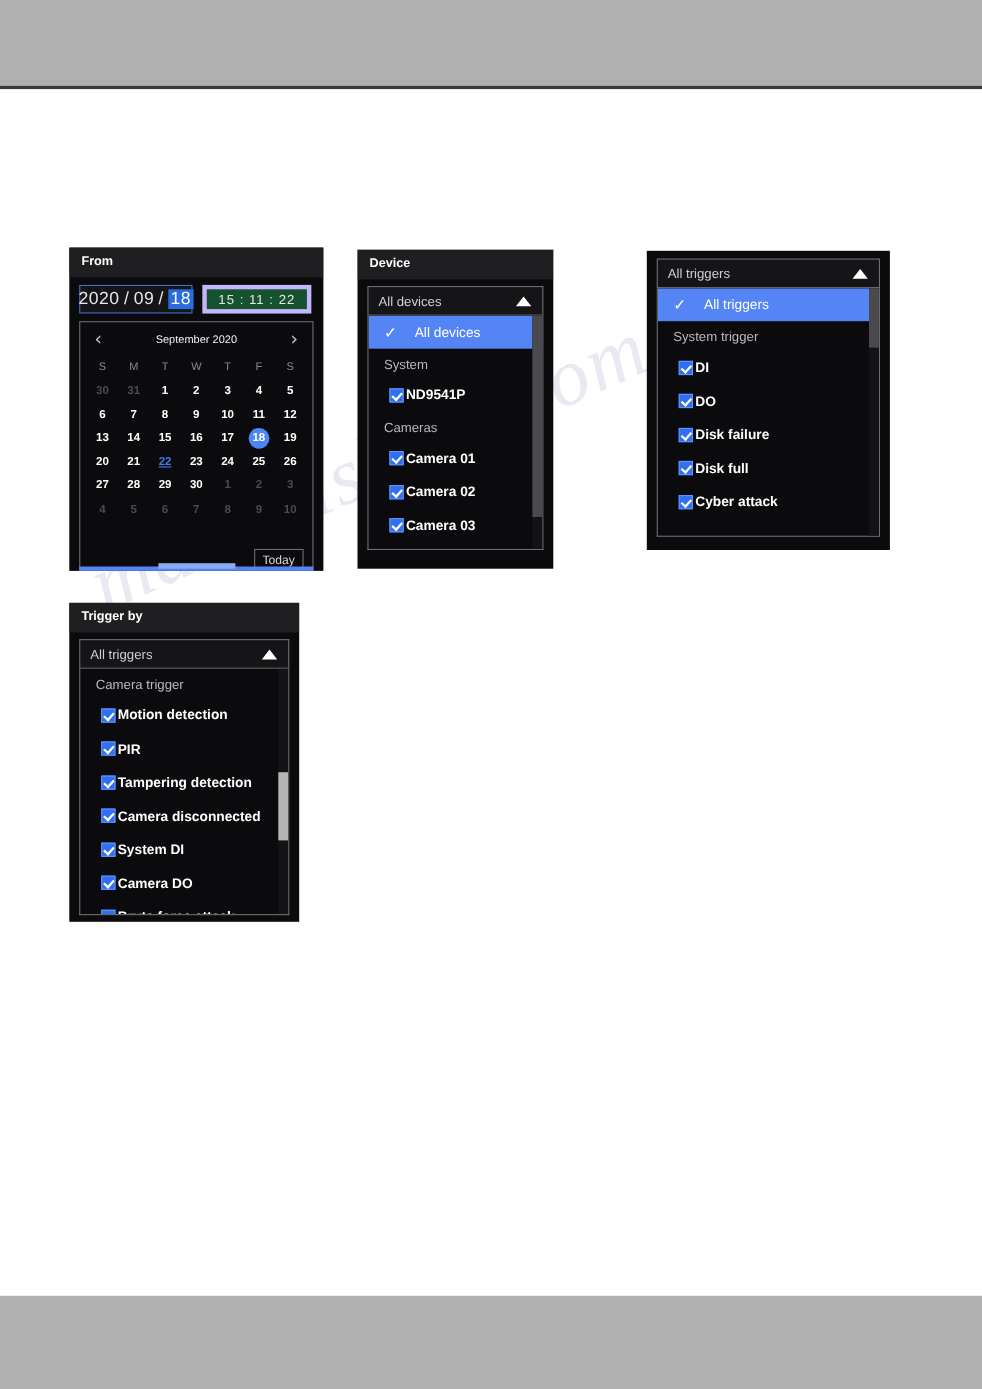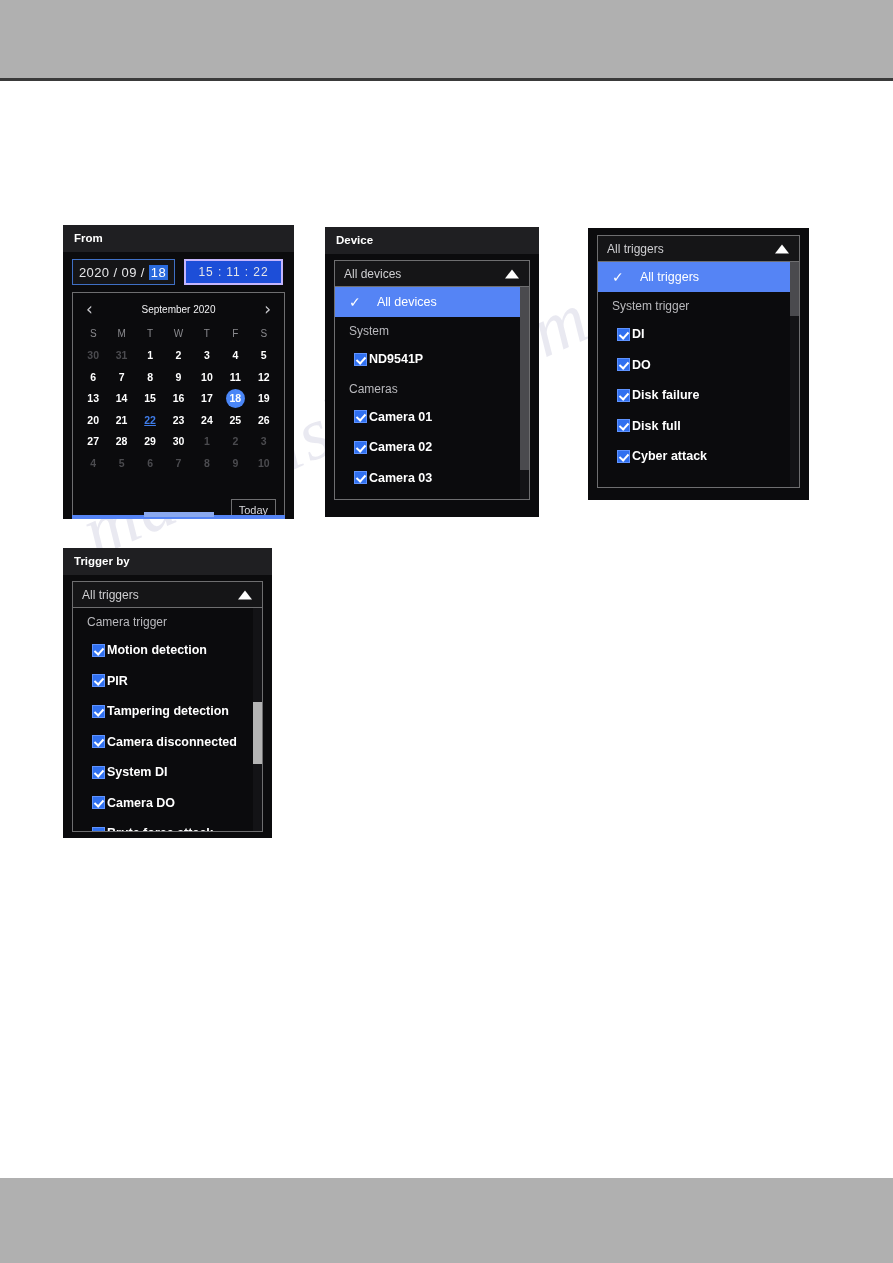--- a/index.html
+++ b/index.html
@@ -195,33 +195,33 @@
   .date-field {
     width: 103px;
     height: 26px;
     border: 1px solid #3f6fc4;
     background: #151517;
     box-sizing: border-box;
     display: flex;
     align-items: center;
     justify-content: center;
     color: #e6e6e8;
-    font-size: 13px;
+    font-size: 16px;
     letter-spacing: .4px;
   }
   .date-field .daypart {
     background: #2a6bdd;
     color: #ffffff;
     padding: 0 2px;
   }
   .time-field {
     width: 99px;
     height: 26px;
-    border: 2px solid #c4b5fd;
-    background: #1d4ed8;
+    border: 4px solid #c4b5fd;
+    background: #14532d;
     box-sizing: border-box;
     display: flex;
     align-items: center;
     justify-content: center;
     color: #e6e6e8;
     font-size: 12px;
     letter-spacing: .9px;
   }
 
   .calendar {
@@ -304,21 +304,21 @@
     position: absolute;
     left: 50%;
     transform: translateX(-50%);
     bottom: 2px;
     width: 70px;
     height: 5px;
     background: #8aa9f0;
   }
 
   
-  #device-panel { left: 325px; top: 227px; width: 214px; height: 290px; }
+  #device-panel { left: 325px; top: 227px; width: 178px; height: 290px; }
 
   
   #system-panel { left: 588px; top: 228px; width: 221px; height: 272px; }
   #system-panel .select-box { margin-top: 7px; }
 
   
   #triggerby-panel { left: 63px; top: 548px; width: 209px; height: 290px; }
 </style>
 </head>
 <body>

